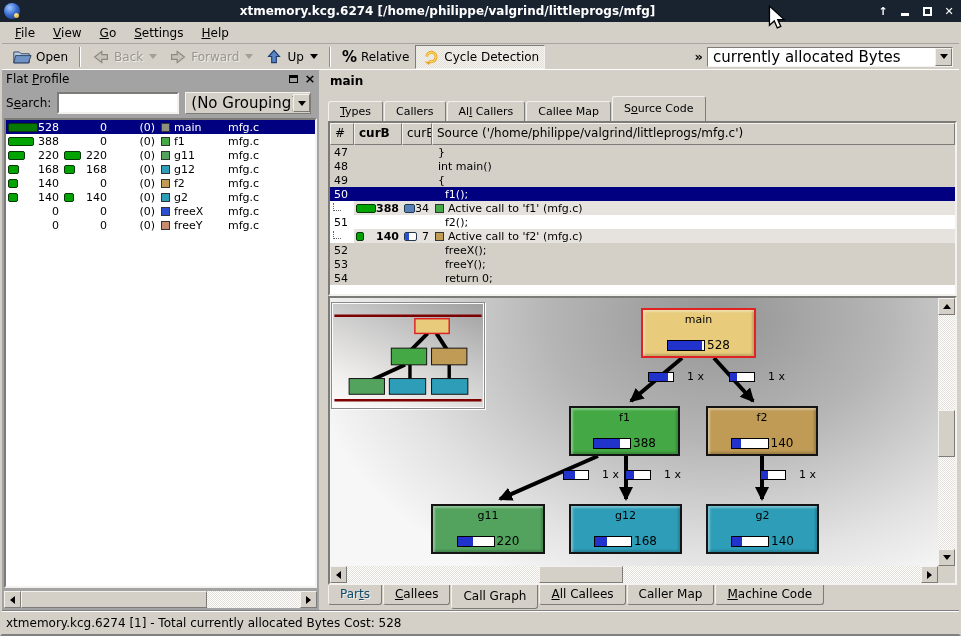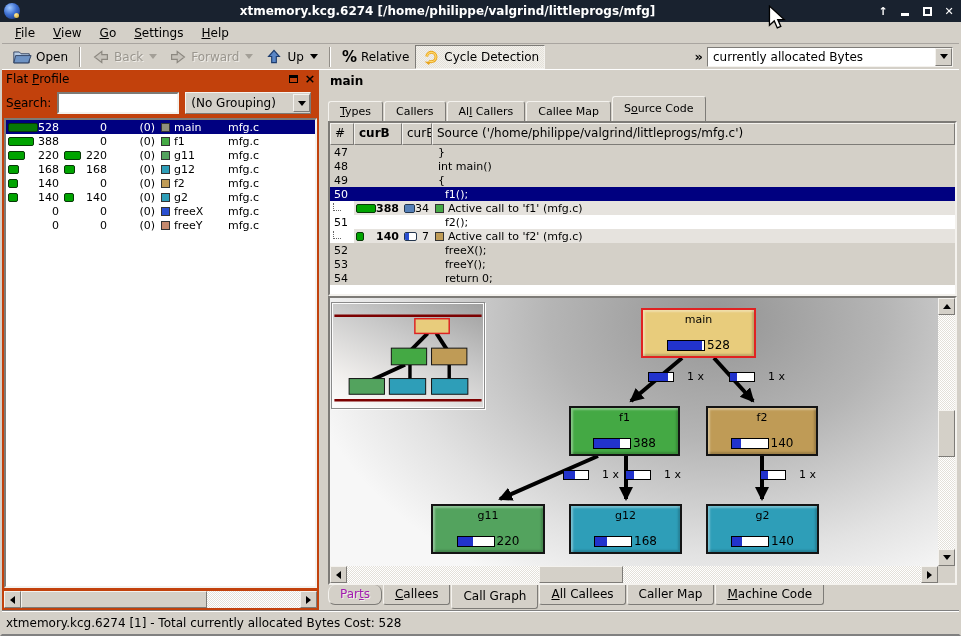--- a/index.html
+++ b/index.html
@@ -44,29 +44,29 @@
   .tb-label { font-size:12px; }
   .tb-label.disabled { color:#9a968e; text-shadow:1px 1px 0 #eeece8; }
   .dd-tri { width:0; height:0; border-left:4px solid transparent; border-right:4px solid transparent;
             border-top:5px solid #000; margin-left:2px; }
   .dd-tri.disabled { border-top-color:#a39f97; }
   .pct-glyph { font-size:15px; font-weight:bold; }
   .tb-spring { flex:1; }
   .overflow-chevron { font-weight:bold; font-size:13px; margin-right:4px; }
   .combo { display:flex; height:20px; border:1px solid; border-color:#7d7b77 #f4f2ee #f4f2ee #7d7b77;
            background:#fff; align-items:center; }
-  .combo .combo-text { padding:0 5px; flex:1; white-space:nowrap; overflow:hidden; font-size:12px; }
+  .combo .combo-text { padding:0 5px; flex:1; white-space:nowrap; overflow:hidden; font-size:15px; }
   .combo .combo-btn { width:17px; height:18px; background:#d4d0c8; border:1px solid;
            border-color:#f4f2ee #7d7b77 #7d7b77 #f4f2ee; display:flex; align-items:center; justify-content:center; }
   .combo .combo-btn i { width:0;height:0;border-left:4px solid transparent;border-right:4px solid transparent;
            border-top:5px solid #000; }
   .tb-combo { width:246px; margin-right:2px; }
 
   
-  .left-panel  { position:absolute; left:0; top:70px; width:317px; height:540px; background:#c2410c;text-decoration:underline; }
+  .left-panel  { position:absolute; left:0; top:70px; width:317px; height:540px; background:#a3a3a3;text-decoration:underline; }
   .splitter    { position:absolute; left:317px; top:70px; width:5px; height:540px; background:#d4d0c8; }
   .right-panel { position:absolute; left:322px; top:70px; width:635px; height:540px; background:#d4d0c8; }
 
   
   .dock-head { position:absolute; left:2px; top:0; right:2px; height:18px; display:flex; align-items:center; }
   .dock-title { flex:1; font-size:12px; padding-left:2px; }
   .dock-btn { width:14px; height:14px; display:flex; align-items:center; justify-content:center; margin-left:3px; }
   .float-glyph { width:9px; height:8px; border:1px solid #000; border-top:3px solid #000; }
   .close-glyph { font-size:13px; font-weight:bold; line-height:10px; }
 
@@ -114,21 +114,21 @@
   .tabs-top { position:absolute; left:4px; top:26px; right:0; height:25px; display:flex; align-items:flex-end; }
   .tab { border:1px solid; border-color:#f4f2ee #7d7b77 #7d7b77 #f4f2ee; border-bottom:none;
          border-radius:3px 3px 0 0; background:#d4d0c8; padding:3px 11px 2px; height:20px;
          font-size:11px; white-space:nowrap; position:relative; margin-right:1px;}
   .tab.active { height:25px; padding-top:5px; z-index:2; }
   .tabs-bottom { position:absolute; left:4px; top:515px; right:0; height:25px; display:flex; align-items:flex-start; }
   .btab { border:1px solid; border-color:#f4f2ee #7d7b77 #7d7b77 #f4f2ee; border-top:none;
           border-radius:0 0 3px 3px; background:#d4d0c8; padding:2px 11px 3px; height:20px;
           font-size:12px; white-space:nowrap; margin-right:1px; }
   .btab.active { height:24px; padding-top:4px; }
-  .btab.disabled { color:#a21caf; text-shadow:1px 1px 0 #f0eeea;border-radius:7px; }
+  .btab.disabled { color:#0c4a6e; text-shadow:1px 1px 0 #f0eeea; }
 
   
   .src-table { position:absolute; left:4px; top:51px; right:2px; height:175px; background:#fff;
                border:2px solid; border-color:#7d7b77 #f4f2ee #f4f2ee #7d7b77; overflow:hidden; }
   .sc-line{width:24px;} .sc-curb{width:48px;font-weight:bold;} .sc-curbk{width:30px;} .sc-src{flex:1;}
   .src-row { display:flex; height:14px; align-items:center; font-size:11px; background:#d4d0c8; }
   .src-row.cost { background:#fff; }
   .src-row.call { background:#e6e3de; }
   .src-row.sel  { background:#000080; color:#fff; }
   .code { white-space:pre; padding-left:6px; }

